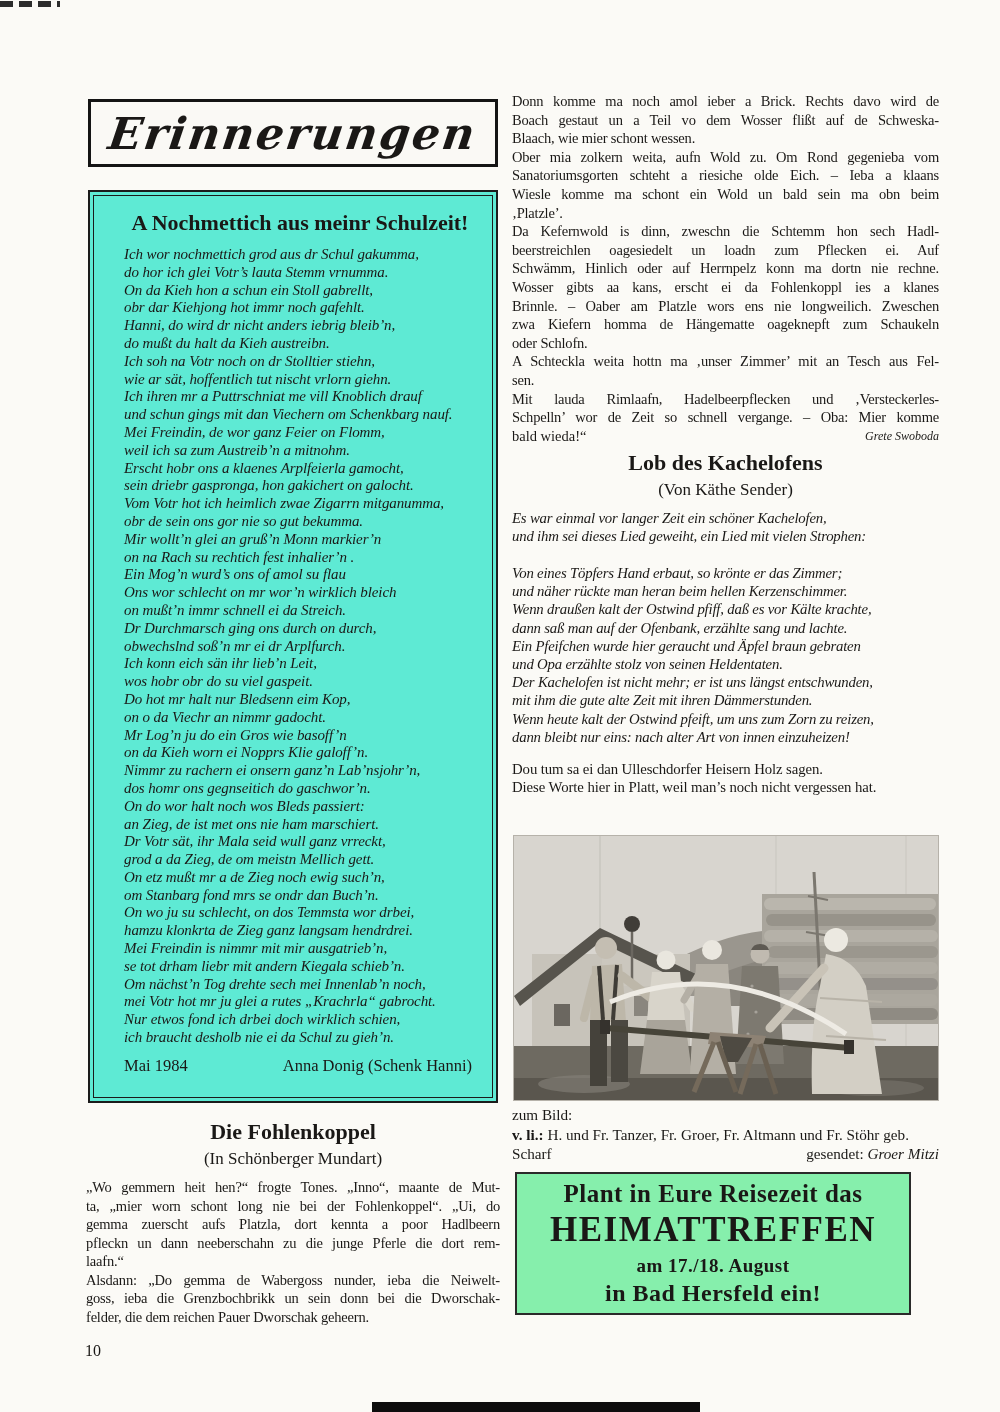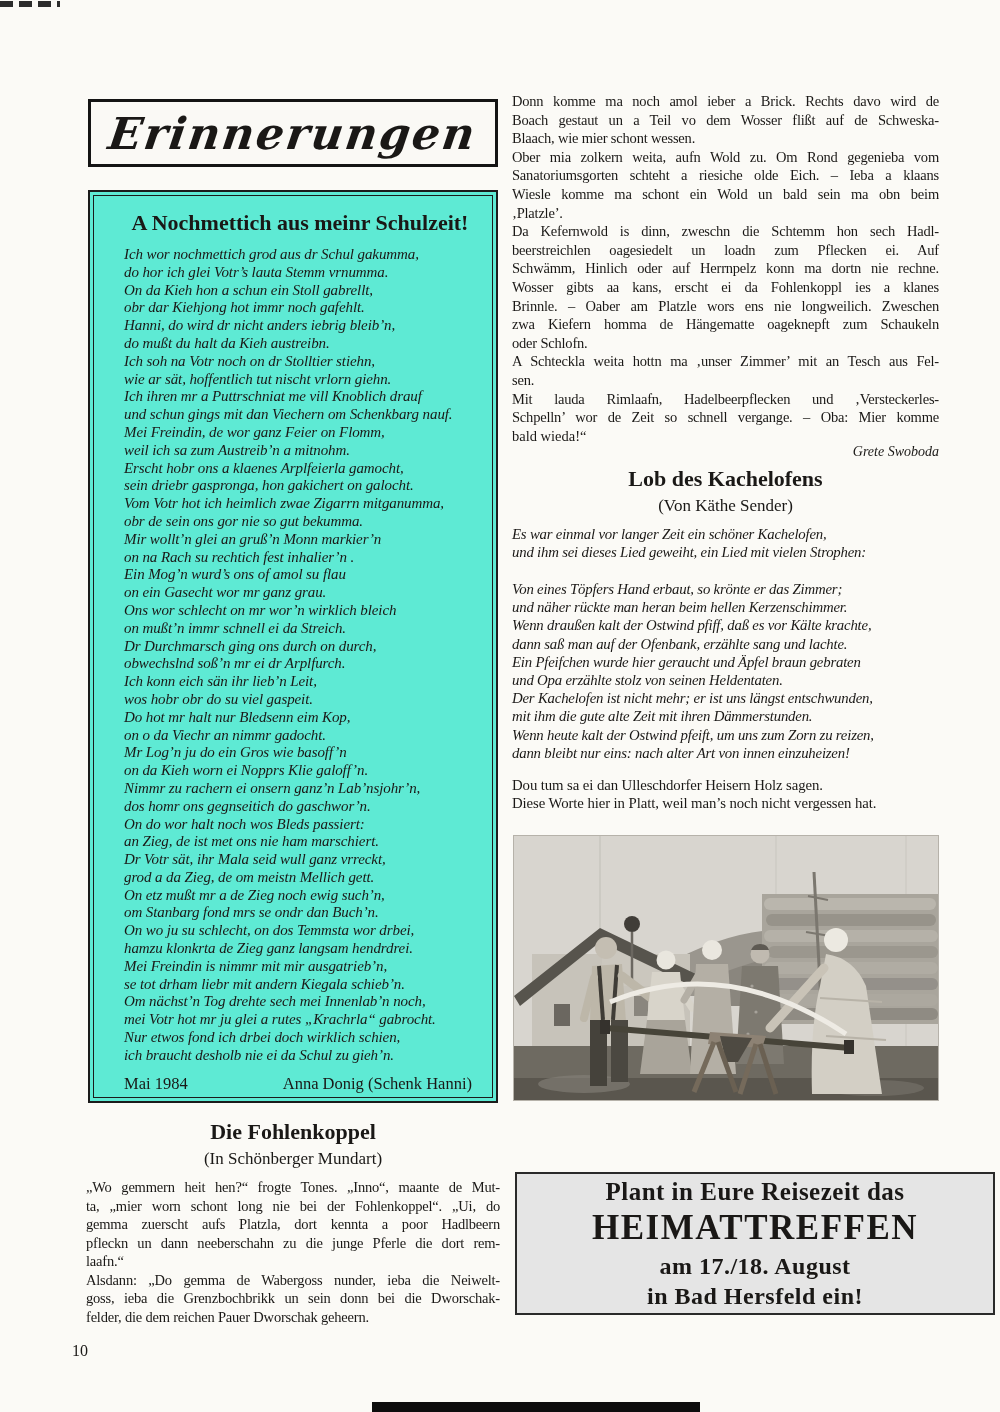--- a/index.html
+++ b/index.html
@@ -38,49 +38,49 @@
   .jpar .line { font-size:14.5px; line-height:18.5px; letter-spacing:-0.2px;
     text-align:justify; text-align-last:justify; }
   .jpar .line:last-child { text-align-last:left; }
   .jpar.nolast .line:last-child { text-align-last:justify; }
 
   .fohlen { position:absolute; left:86px; top:1120px; width:414px; }
 
   .right-col { position:absolute; left:512px; top:92px; width:427px; }
   .right-col .jpar .line { line-height:18.6px; }
   .sig-row { display:flex; justify-content:space-between; font-size:14.5px; line-height:18.6px; }
-  .sig-row .author { font-style:italic; font-size:14px;margin-top:16px; }
+  .sig-row .author { font-style:italic; font-size:12px; }
   .right-col .sec-title { margin-top:6px; }
   .kpoem { margin-top:1px; }
   .kpoem .pline { font-size:14.8px; line-height:18.2px; letter-spacing:-0.2px; }
   .einsender .line { font-size:14.8px; line-height:18.5px; }
   .platt { margin-top:14px; }
   .platt .line { font-size:14.8px; line-height:18.5px; white-space:nowrap; letter-spacing:-0.1px; }
 
   
   .photo { position:absolute; left:514px; top:836px; width:424px; height:264px; outline:1px solid #b6b2aa; }
   .photo svg { display:block; }
 
   
   .caption { position:absolute; left:512px; top:1105px; width:427px; font-size:15.2px; line-height:19.5px; }
   .cap-row { display:flex; justify-content:space-between; }
   .caption b { letter-spacing:0; }
   .caption i { font-style:italic; }
 
   
-  .announce { position:absolute; left:515px; top:1172px; width:480px; height:143px;
-    border:2px solid #2a2a2a; box-sizing:border-box; background:#e5e5e5;
+  .announce { position:absolute; left:515px; top:1172px; width:396px; height:143px;
+    border:2px solid #2a2a2a; box-sizing:border-box; background:#86efac;
     display:flex; flex-direction:column; align-items:center; justify-content:center;
     font-weight:bold; text-align:center; }
   .a1 { font-size:25px; letter-spacing:0.5px; }
   .a2 { font-size:35px; letter-spacing:1.5px; margin:2px 0 5px; }
-  .a3 { font-size:24px; letter-spacing:0.5px; }
+  .a3 { font-size:19px; letter-spacing:0.5px; }
   .a4 { font-size:24px; letter-spacing:0.5px; margin-top:3px; }
 
-  .pagenum { position:absolute; left:72px; top:1342px; font-size:16px; }
+  .pagenum { position:absolute; left:85px; top:1342px; font-size:16px; }
 </style>
 </head>
 <body>
 
 <div class="page">
 
   <div class="artifact-top"></div>
 
   <div class="masthead">
     <div class="script-title">Erinnerungen</div>
@@ -103,21 +103,20 @@
           <div class="pline">und schun gings mit dan Viechern om Schenkbarg nauf.</div>
           <div class="pline">Mei Freindin, de wor ganz Feier on Flomm,</div>
           <div class="pline">weil ich sa zum Austreib’n a mitnohm.</div>
           <div class="pline">Erscht hobr ons a klaenes Arplfeierla gamocht,</div>
           <div class="pline">sein driebr gaspronga, hon gakichert on galocht.</div>
           <div class="pline">Vom Votr hot ich heimlich zwae Zigarrn mitganumma,</div>
           <div class="pline">obr de sein ons gor nie so gut bekumma.</div>
           <div class="pline">Mir wollt’n glei an gruß’n Monn markier’n</div>
           <div class="pline">on na Rach su rechtich fest inhalier’n .</div>
           <div class="pline">Ein Mog’n wurd’s ons of amol su flau</div>
-          <div class="pline">on ein Gasecht wor mr ganz grau.</div>
           <div class="pline">Ons wor schlecht on mr wor’n wirklich bleich</div>
           <div class="pline">on mußt’n immr schnell ei da Streich.</div>
           <div class="pline">Dr Durchmarsch ging ons durch on durch,</div>
           <div class="pline">obwechslnd soß’n mr ei dr Arplfurch.</div>
           <div class="pline">Ich konn eich sän ihr lieb’n Leit,</div>
           <div class="pline">wos hobr obr do su viel gaspeit.</div>
           <div class="pline">Do hot mr halt nur Bledsenn eim Kop,</div>
           <div class="pline">on o da Viechr an nimmr gadocht.</div>
           <div class="pline">Mr Log’n ju do ein Gros wie basoff’n</div>
           <div class="pline">on da Kieh worn ei Nopprs Klie galoff’n.</div>
@@ -307,20 +306,28 @@
 
       <polygon points="196,196 252,200 248,212 194,208" fill="#8d8274"></polygon>
       <polygon points="206,200 238,202 224,226 212,226" fill="#4e4a42"></polygon>
       <line x1="200" y1="206" x2="180" y2="256" stroke="#756a5b" stroke-width="5"></line>
       <line x1="204" y1="206" x2="222" y2="256" stroke="#6a6052" stroke-width="5"></line>
       <line x1="242" y1="208" x2="226" y2="258" stroke="#756a5b" stroke-width="5"></line>
       <line x1="246" y1="208" x2="262" y2="258" stroke="#6a6052" stroke-width="5"></line>
     </svg>
   </div>
 
+  <div class="caption">
+    <div>zum Bild:</div>
+    <div><b>v. li.:</b> <span>H. und Fr. Tanzer, Fr. Groer, Fr. Altmann und Fr. Stöhr geb.</span></div>
+    <div class="cap-row">
+      <span>Scharf</span>
+      <span><span>gesendet:</span> <i>Groer Mitzi</i></span>
+    </div>
+  </div>
 
   <div class="announce">
     <div class="a1">Plant in Eure Reisezeit das</div>
     <div class="a2">HEIMATTREFFEN</div>
     <div class="a3">am 17./18. August</div>
     <div class="a4">in Bad Hersfeld ein!</div>
   </div>
 
   <div class="pagenum">10</div>
   <div class="artifact-bottom"></div>

